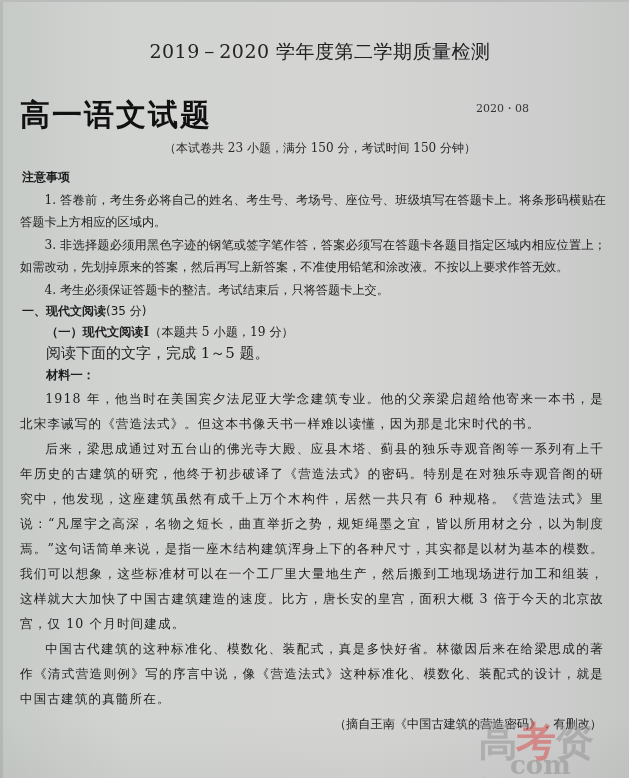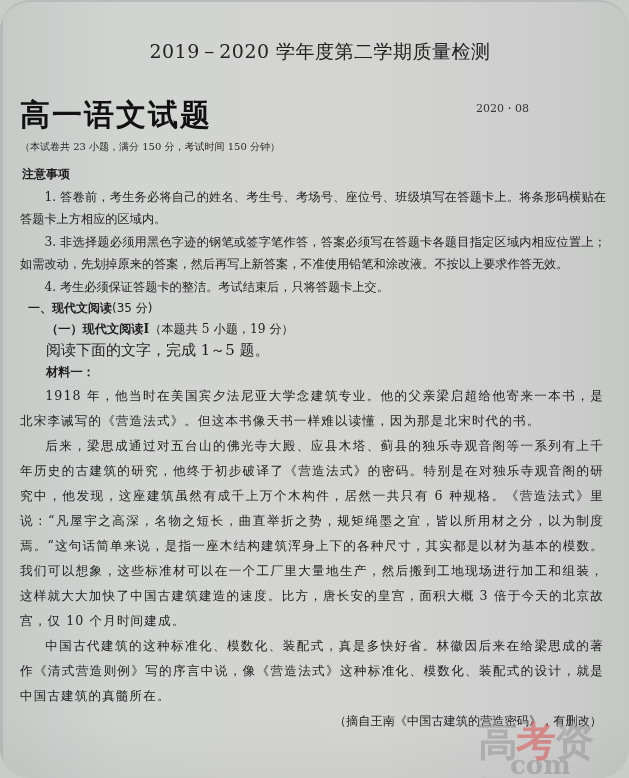--- a/index.html
+++ b/index.html
@@ -8,21 +8,20 @@
     background: #c9ccc9;
     font-family: "DejaVu Serif", "Liberation Serif", serif;
     color: #1e1e1e;
   }
   .photo {
     position: relative; width: 629px; height: 778px;
     background: linear-gradient(90deg, #c6cac7 0%, #d2d4d2 20%, #d4d5d3 60%, #cbcccb 90%, #c4c7c4 100%);
     border-top: 2px solid #b9bcba;
     box-sizing: border-box;
     overflow: hidden;
-    border-radius: 30px;
   }
   .photo::before {
     content: ""; position: absolute; left: 0; top: 0; bottom: 0; width: 3px;
     background: #b6b9b7;
   }
   .sheet {
     position: absolute; left: 20px; top: 0; width: 600px;
   }
   .exam-header {
     text-align: center; margin-top: 37px;
@@ -31,33 +30,33 @@
   .title-row {
     position: relative; text-align: left; margin-top: 30px; height: 40px;
   }
   .main-title {
     font-size: 30px; font-weight: bold; letter-spacing: 2px; color: #111;
   }
   .exam-date {
     position: absolute; left: 456px; top: 6px; font-size: 11px; color: #333;
   }
   .exam-info {
-    font-size: 10px; margin-top: 5px; color: #2a2a2a;
+    text-align: center; font-size: 12px; margin-top: 5px; color: #2a2a2a;
   }
   .notice {
     margin-top: 9px; font-size: 12.2px; line-height: 22.5px;
   }
   .notice-title {
     font-family: "DejaVu Sans", "Liberation Sans", sans-serif;
     font-weight: bold; font-size: 12px; margin-left: 2px;
   }
   .para { text-indent: 2em; padding-right: 14px; text-align: justify; }
   .section-heading {
     font-family: "DejaVu Sans", "Liberation Sans", sans-serif;
-    font-weight: bold; font-size: 12px; margin-left: 8px; line-height: 21px;
+    font-weight: bold; font-size: 12px; margin-left: 2px; line-height: 21px;
   }
   .section-heading .light { font-weight: normal; }
   .subsection { margin-left: 26px; font-size: 12.2px; line-height: 21px; }
   .subsection .bold { font-weight: bold; }
   .instruction { margin-left: 26px; font-size: 15px; line-height: 21px; }
   .material-label {
     margin-left: 26px; font-weight: bold; font-size: 12.2px; line-height: 22px;
   }
   .body-text {
     font-size: 12.6px; line-height: 25px; text-align: justify;

